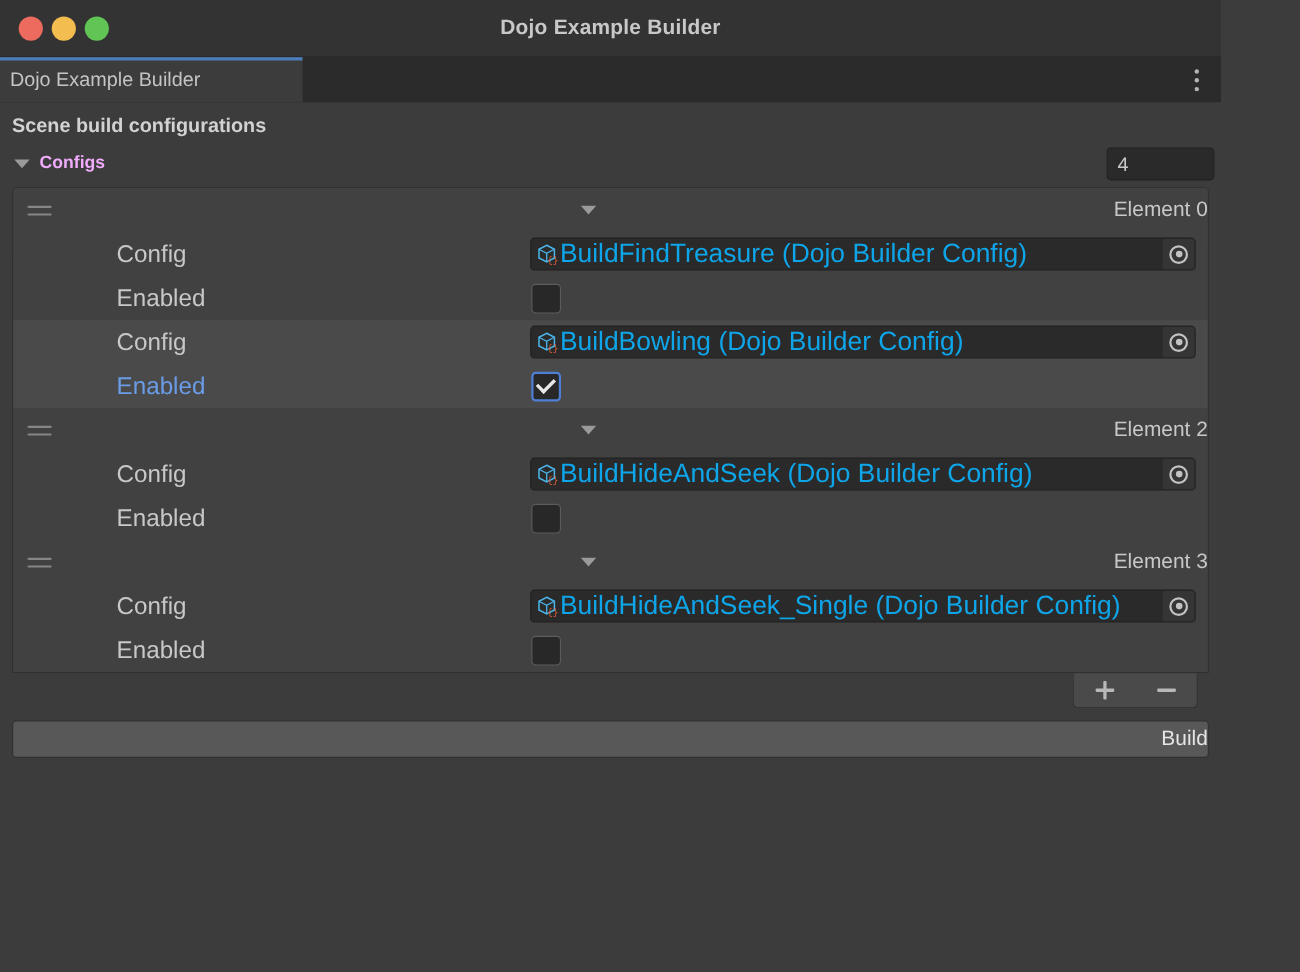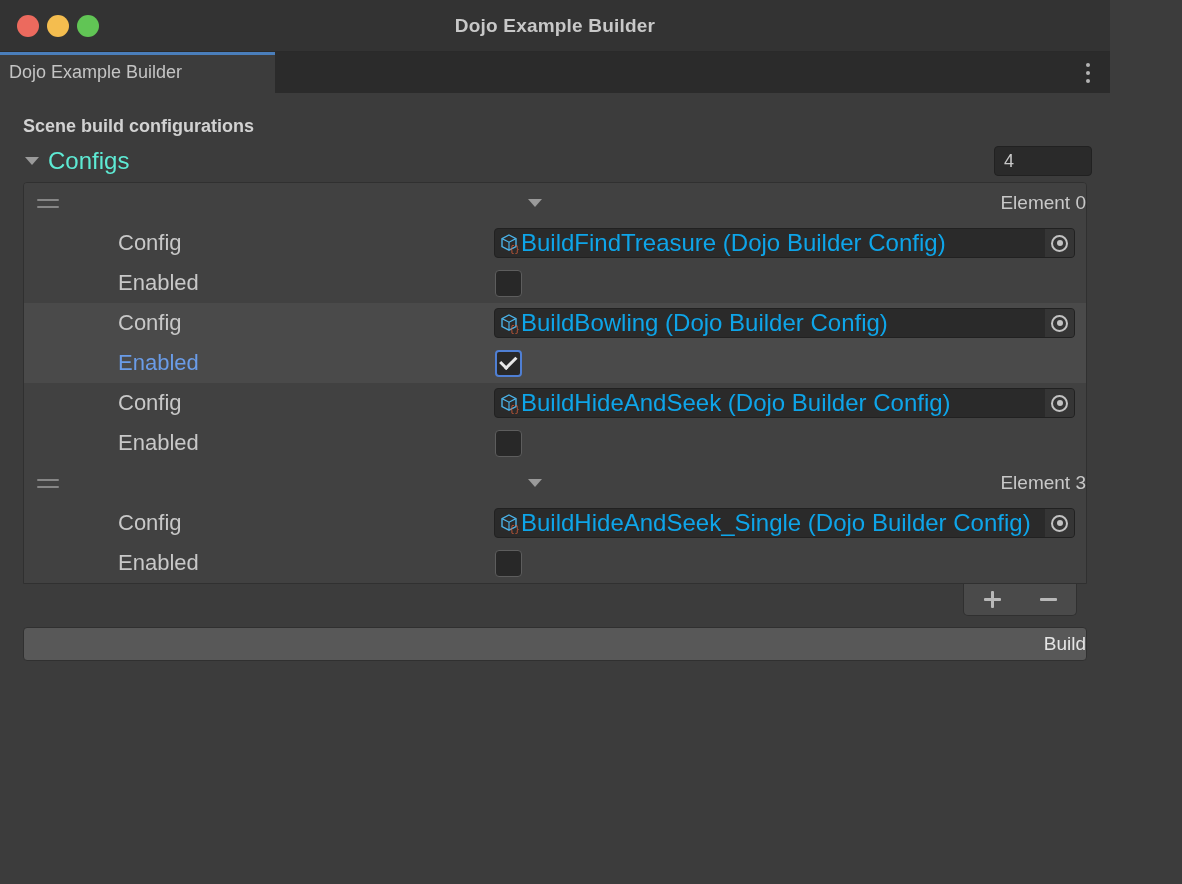--- a/index.html
+++ b/index.html
@@ -99,21 +99,21 @@
     width: 4px; height: 4px;
     border-radius: 50%;
     background: #b4b4b4;
     display: block;
   }
 
   
   .content {
     flex: 1 1 auto;
     background: #3c3c3c;
-    padding: 16px;
+    padding: 4px;
     overflow: hidden;
   }
 
   .section-title {
     font-size: 18px;
     font-weight: bold;
     color: #d2d2d2;
     padding: 7px 0 6px 7px;
   }
 
@@ -127,23 +127,23 @@
   }
   .foldout-arrow {
     width: 0; height: 0;
     border-left: 7px solid transparent;
     border-right: 7px solid transparent;
     border-top: 8px solid #9a9a9a;
     margin-right: 9px;
     flex: 0 0 auto;
   }
   .configs-label {
-    font-size: 24px;
-    font-weight: normal;
-    color: #5eead4;
+    font-size: 16px;
+    font-weight: bold;
+    color: #f0abfc;
   }
   .size-field {
     position: absolute;
     right: 2px;
     top: 3px;
     width: 98px;
     height: 30px;
     background: #2a2a2a;
     border: 1px solid #212121;
     border-radius: 4px;
@@ -447,20 +447,28 @@
             </span>
           </div>
         </div>
         <div class="prop-row">
           <span class="prop-label modified">Enabled</span>
           <span class="checkbox checked"></span>
         </div>
       </div>
 
       <div class="element-block plain">
+        <div class="elem-header">
+          <span class="drag-handle">
+              <i></i>
+              <i></i>
+            </span>
+          <span class="elem-arrow"></span>
+          <span class="elem-label">Element 2</span>
+        </div>
         <div class="prop-row">
           <span class="prop-label">Config</span>
           <div class="object-field">
             <svg class="obj-icon" viewBox="0 0 22 22">
               <path d="M11 3 L18 6.6 L18 14.5 L11 18.1 L4 14.5 L4 6.6 Z" fill="none" stroke="#4bb3e8" stroke-width="1.4"></path>
               <path d="M4 6.6 L11 10.2 L18 6.6 M11 10.2 L11 18.1" fill="none" stroke="#4bb3e8" stroke-width="1.2"></path>
               <text x="11.5" y="19.5" font-size="8.5" fill="#e0603a" font-family="'Liberation Mono', monospace">{}</text>
             </svg>
             <span class="obj-text">BuildHideAndSeek (Dojo Builder Config)</span>
             <span class="obj-picker">

